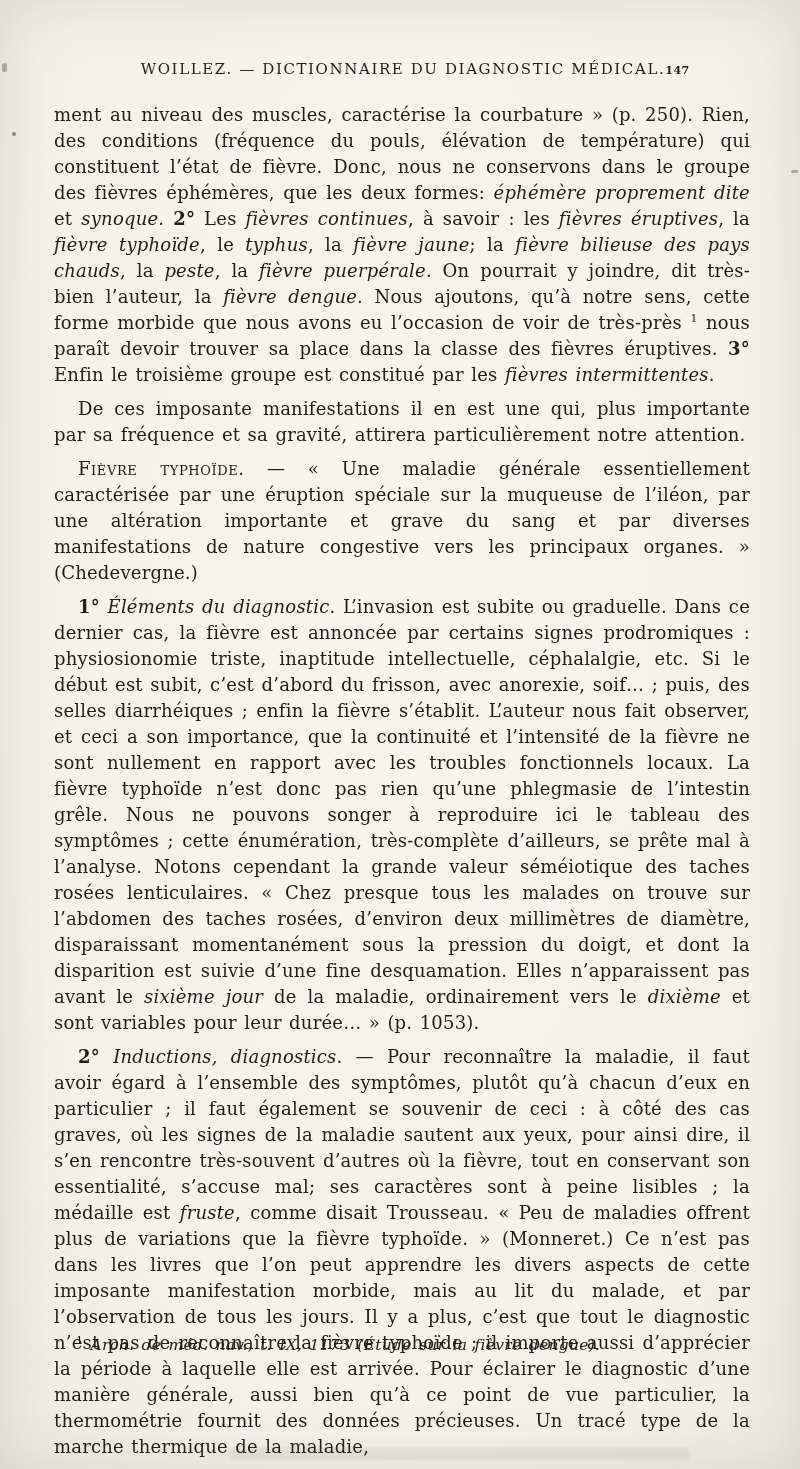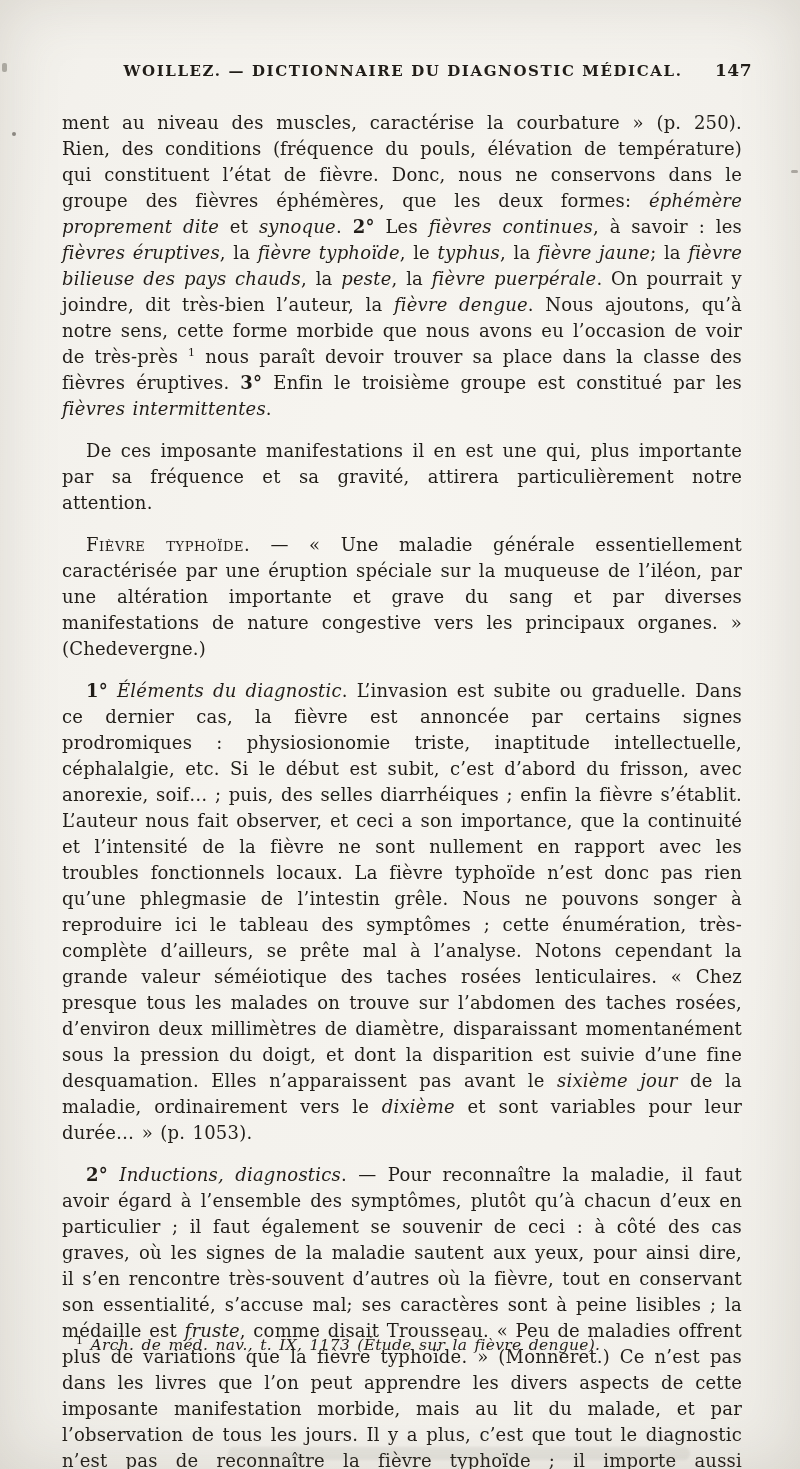--- a/index.html
+++ b/index.html
@@ -16,36 +16,36 @@
     color:#211d18;
     overflow:hidden;
   }
   
   .runhead{
     position:absolute;top:60px;left:46px;right:40px;
     display:grid;grid-template-columns:1fr auto 1fr;align-items:baseline;
   }
   .runhead .title{
     grid-column:2;
-    font-weight:bold;font-size:15px;letter-spacing:1.6px;
+    font-weight:normal;font-size:15px;letter-spacing:1.6px;
     white-space:nowrap;
   }
   .runhead .folio{
-    grid-column:3;text-align:right;
-    font-weight:bold;font-size:17px;letter-spacing:.5px;
+    grid-column:3;
+    font-weight:bold;font-size:11px;letter-spacing:.5px;
     padding-right:8px;
   }
   
   .bodytext{
     position:absolute;top:94px;left:46px;right:42px;
     font-size:18px;line-height:26px;
     text-align:justify;
     word-spacing:1.5px;letter-spacing:.2px;
   }
-  .para{margin:16px;}
+  .para{margin:8px;}
   .para.ind{text-indent:24px;}
   .it{font-style:italic;}
   .bd{font-weight:bold;}
   .sc{font-variant:small-caps;letter-spacing:.6px;}
   .sup{vertical-align:super;font-size:11px;line-height:0;}
   
   .footnote{
     position:absolute;left:46px;right:60px;top:1318px;
     font-size:15.5px;line-height:22px;
     padding-left:30px;

